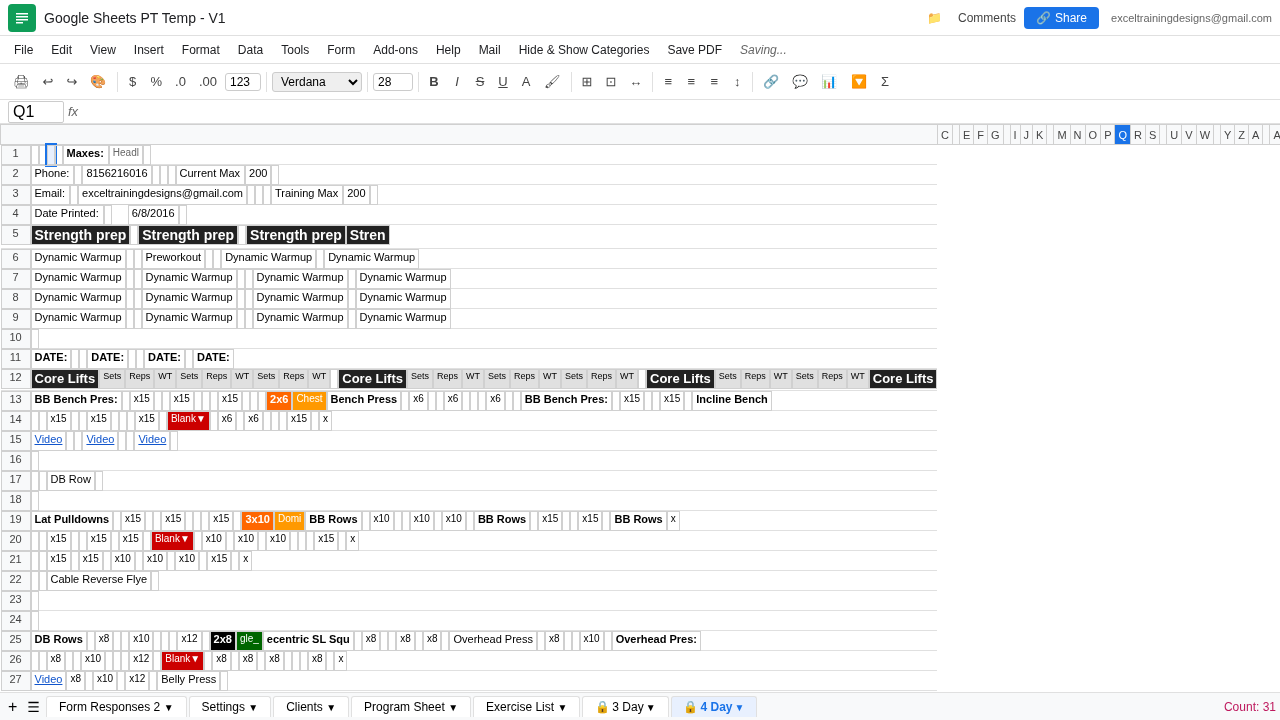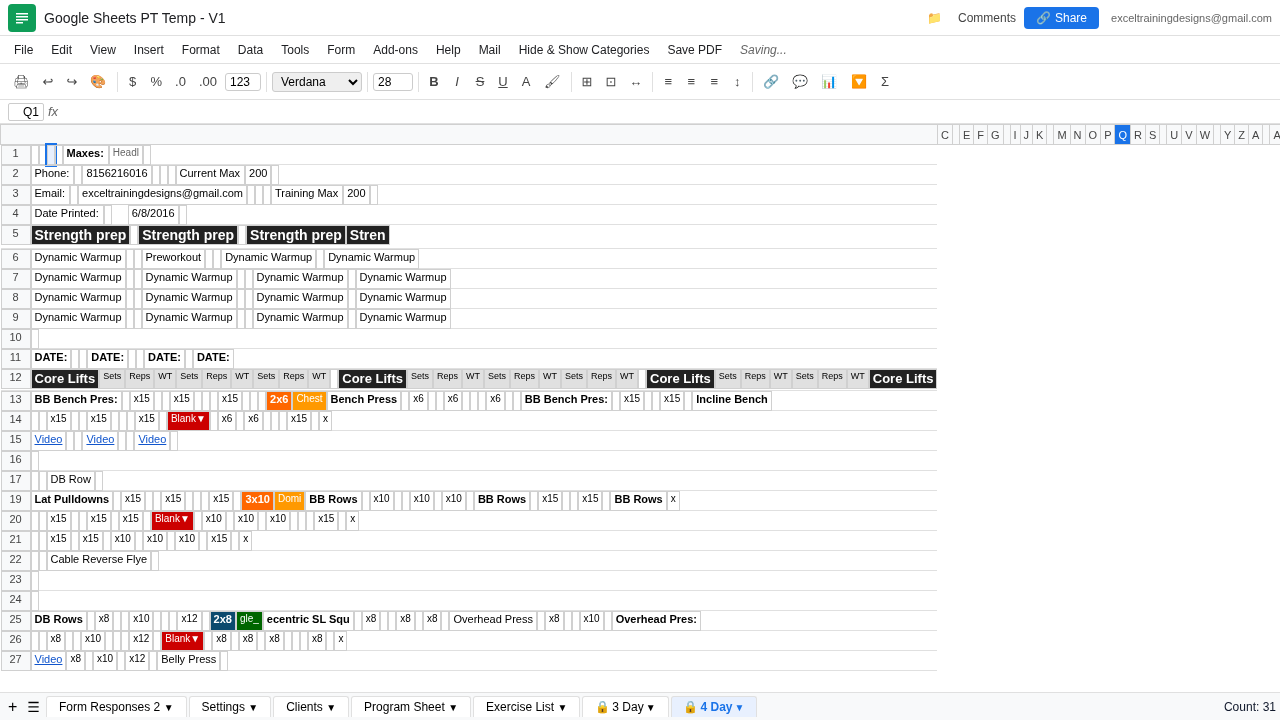--- a/index.html
+++ b/index.html
@@ -91,26 +91,25 @@
     #formula-bar {
       height: 24px;
       background: #fff;
       display: flex;
       align-items: center;
       padding: 0 8px;
       border-bottom: 1px solid #e0e0e0;
       gap: 4px;
     }
     #formula-bar .cell-ref {
-      width: 36px;
+      width: 56px;
       border: 1px solid #ccc;
       border-radius: 2px;
       padding: 1px 4px;
-      font-size: 12px;
-      text-align: right;
+      font-size: 16px;
     }
     #formula-bar .fx {
       color: #666;
       font-style: italic;
       font-size: 13px;
     }
     #formula-bar .formula-input {
       flex: 1;
       border: none;
       outline: none;
@@ -607,20 +606,24 @@
         </tr>
 
         <tr class="grid-row">
           <td class="rn">17</td>
           <td colspan="14"></td>
           <td colspan="2"></td>
           <td colspan="3" style="font-size:11px;text-align:center;">DB Row</td>
           <td colspan="29"></td>
         </tr>
 
+        <tr class="grid-row">
+          <td class="rn">18</td>
+          <td colspan="48"></td>
+        </tr>
 
         <tr class="grid-row">
           <td class="rn">19</td>
           <td colspan="2" style="font-size:11px;font-weight:bold;">Lat Pulldowns</td>
           <td></td>
           <td style="font-size:10px;text-align:center;">x15</td>
           <td></td>
           <td></td>
           <td style="font-size:10px;text-align:center;">x15</td>
           <td></td>
@@ -718,21 +721,21 @@
           <td></td>
           <td style="font-size:10px;text-align:center;">x8</td>
           <td></td>
           <td></td>
           <td style="font-size:10px;text-align:center;">x10</td>
           <td></td>
           <td></td>
           <td></td>
           <td style="font-size:10px;text-align:center;">x12</td>
           <td colspan="3"></td>
-          <td style="background:#0c4a6e;color:#fff;font-weight:bold;font-size:11px;text-align:center;">2x8</td>
+          <td style="background:#000000;color:#fff;font-weight:bold;font-size:11px;text-align:center;">2x8</td>
           <td style="background:#006600;color:#fff;font-size:10px;text-align:center;">gle_</td>
           <td colspan="2" style="font-size:11px;font-weight:bold;">ecentric SL Squ</td>
           <td></td>
           <td style="font-size:10px;text-align:center;">x8</td>
           <td></td>
           <td></td>
           <td style="font-size:10px;text-align:center;">x8</td>
           <td colspan="2"></td>
           <td style="font-size:10px;text-align:center;">x8</td>
           <td colspan="7"></td>
@@ -820,14 +823,14 @@
     <span>🔒</span>
     <span>3 Day</span>
     <span style="font-size:10px;">▼</span>
   </div>
   <div class="sheet-tab active" style="display:flex;align-items:center;gap:2px;">
     <span>🔒</span>
     <span>4 Day</span>
     <span style="font-size:10px;">▼</span>
   </div>
 
-  <div class="status-right" style="margin-left:auto;font-size:12px;color:#0f172a;">Count: 31</div>
+  <div class="status-right" style="margin-left:auto;font-size:12px;color:#be185d;">Count: 31</div>
 </div>
 
 </body></html>

